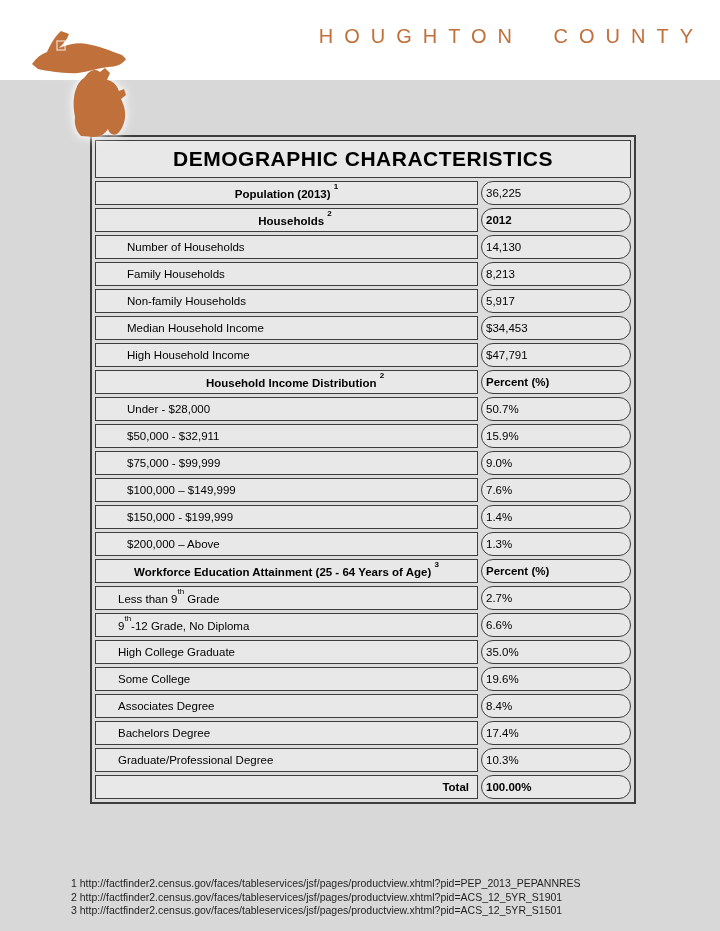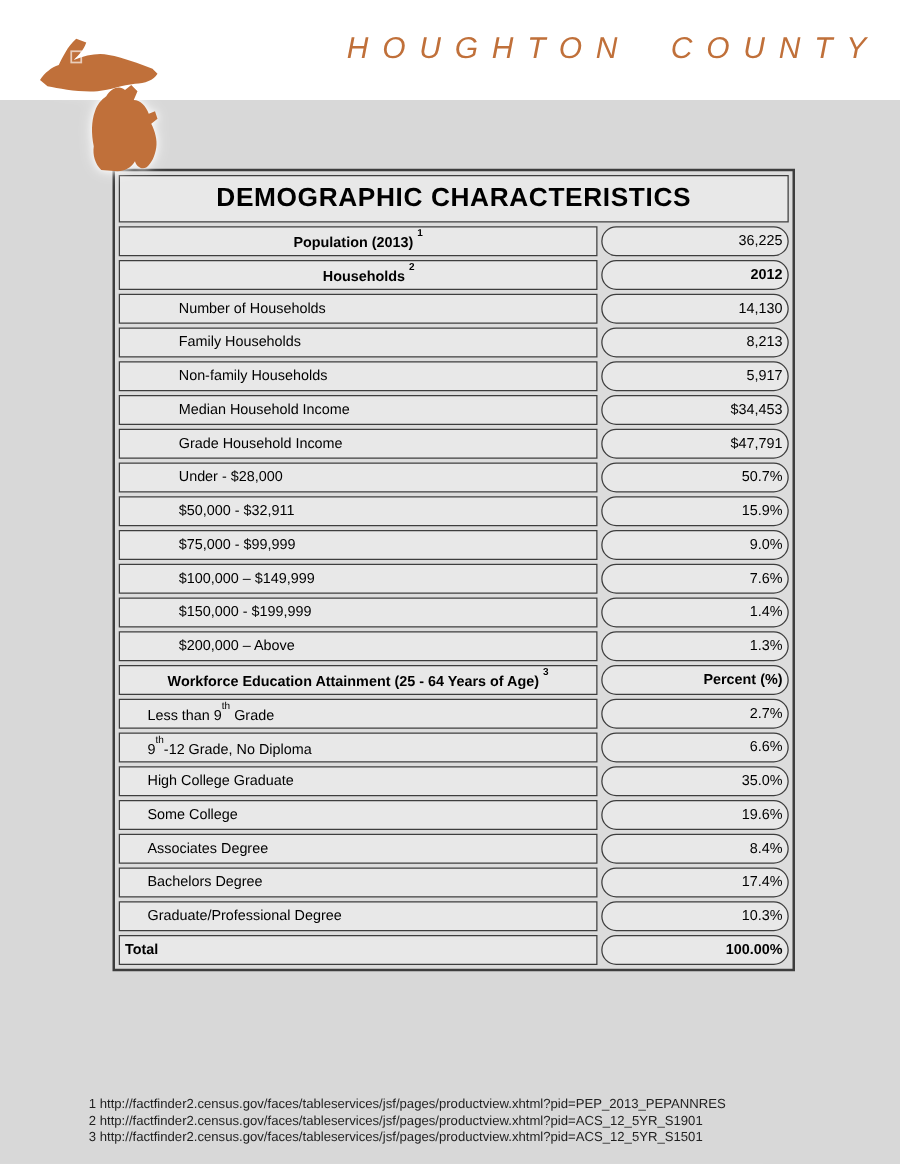--- a/index.html
+++ b/index.html
@@ -12,26 +12,25 @@
   }
   
   .header-band {
     position:absolute; left:0; top:0;
     width:720px; height:80px;
     background:#ffffff;
   }
   .county-title {
     position:absolute; top:25px; right:16px;
     color:#c0703a;
-    font-size:24px;
+    font-size:20px;
     font-weight:400;
     letter-spacing:11px;
     word-spacing:14px;
     white-space:nowrap;
-    font-style:italic;
   }
   .logo {
     position:absolute; left:28px; top:14px;
     width:110px; height:125px;
     z-index:2;
   }
   .logo svg { filter: drop-shadow(0 0 3px rgba(255,255,255,.95)) drop-shadow(0 0 6px rgba(255,255,255,.55)); }
   
   .table-wrap {
     position:absolute; left:90px; top:135px; width:546px;
@@ -55,26 +54,26 @@
   }
   table.demo td {
     border:1px solid #3d3d3d;
     background:#e8e8e8;
     font-size:11.5px;
     color:#000;
     height:20px;
     padding:1px 4px;
     vertical-align:middle;
   }
-  td.value { text-align:right; width:140px;border-radius:12px; }
+  td.value { text-align:left; width:140px;border-radius:12px; }
   td.label.i05 { padding-left:22px; }
   td.label.i1  { padding-left:21px; }
-  td.label.i2  { padding-left:47px; }
+  td.label.i2  { padding-left:31px; }
   .bold { font-weight:bold;text-align:center; }
-  td.label.total-right { text-align:left; padding-right:8px; }
+  td.label.total-right { text-align:right; padding-right:8px; }
   td.highlight { border:2px solid #000; }
   sup.fn {
     font-size:8px;
     position:relative; top:-4px;
     letter-spacing:0;
   }
   
   .footnotes {
     position:absolute; left:71px; top:877px;
     font-size:10.5px; line-height:13.5px;
@@ -126,22 +125,26 @@
         </tr>
         <tr>
           <td class="label i2">Non-family Households</td>
           <td class="value">5,917</td>
         </tr>
         <tr>
           <td class="label i2">Median Household Income</td>
           <td class="value">$34,453</td>
         </tr>
         <tr>
-          <td class="label i2">Grade Household Income</td>
+          <td class="label i2">High Household Income</td>
           <td class="value">$47,791</td>
+        </tr>
+        <tr>
+          <td class="label i1 bold">Household Income Distribution <sup class="fn">2</sup></td>
+          <td class="value bold">Percent (%)</td>
         </tr>
         <tr>
           <td class="label i2">Under - $28,000</td>
           <td class="value">50.7%</td>
         </tr>
         <tr>
           <td class="label i2">$50,000 - $32,911</td>
           <td class="value">15.9%</td>
         </tr>
         <tr>

